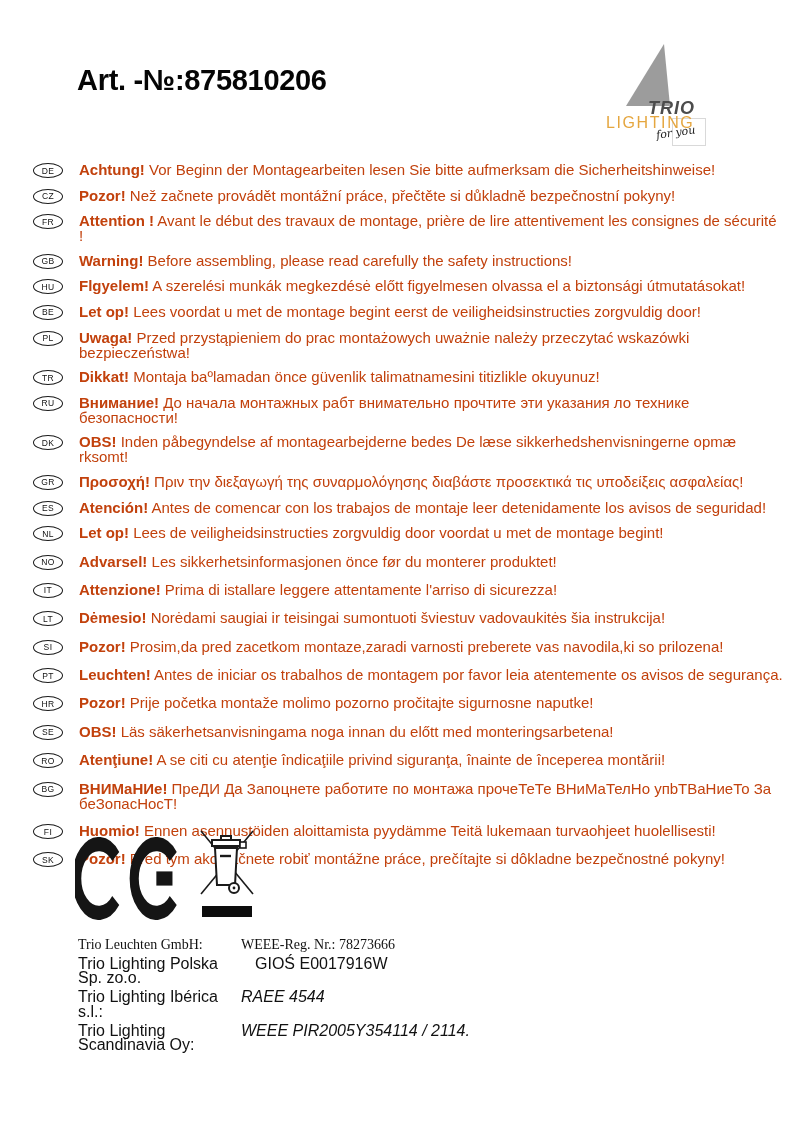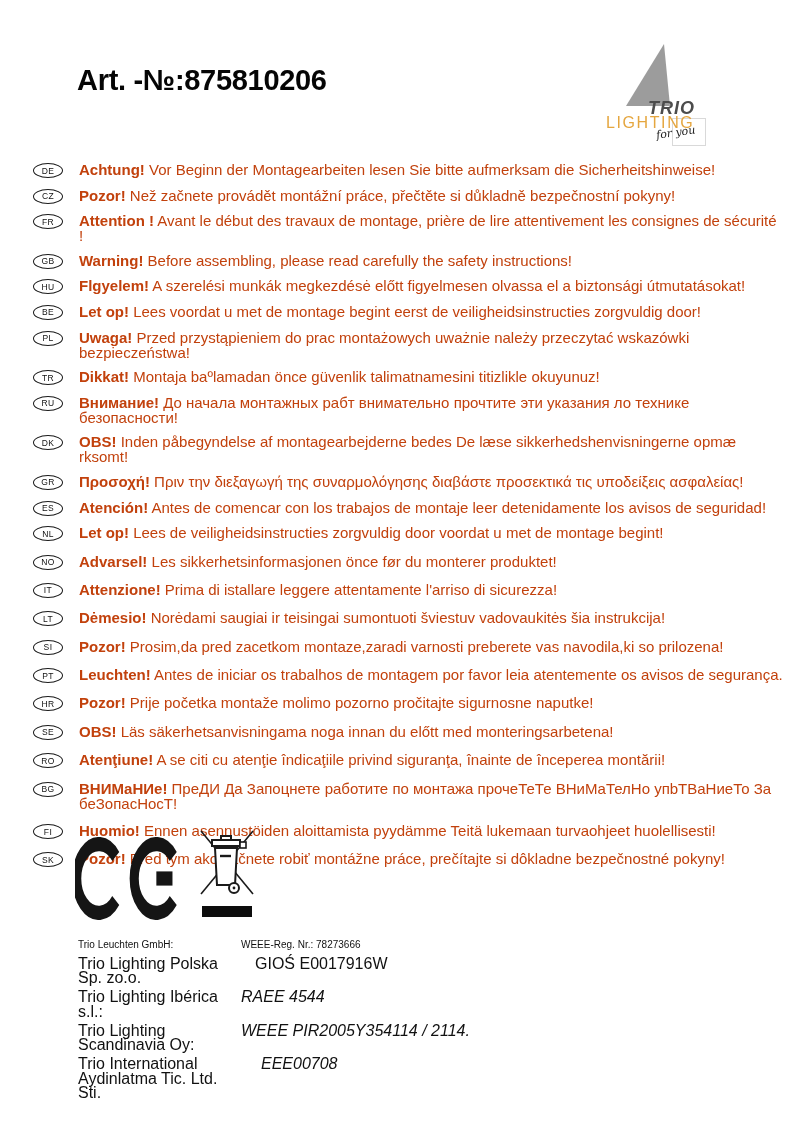--- a/index.html
+++ b/index.html
@@ -46,21 +46,21 @@
   .lang-code{font-size:8.5px;letter-spacing:0.4px;color:#111;}
   .warning-text{font-size:15px;line-height:15px;color:#c2410c;}
   .warning-text b{font-weight:bold;}
   
   .ce-mark{position:absolute;left:75px;top:837px;}
   .weee-symbol{position:absolute;left:198px;top:828px;}
   
   .registrations{position:absolute;left:78px;top:938px;width:600px;}
   .reg-row{display:grid;grid-template-columns:163px 1fr;margin-bottom:4.4px;
     font-size:16px;line-height:14.5px;color:#111;}
-  .reg-row:nth-child(1){font-size:10px;}
+  .reg-row:nth-child(1){font-size:14px;font-family:Liberation Serif, serif;}
   .reg-row:nth-child(2) .reg-value{padding-left:14px;}
   .reg-row:nth-child(3) .reg-value,
   .reg-row:nth-child(4) .reg-value{font-style:italic;}
   .reg-row:nth-child(5) .reg-value{font-style:italic;padding-left:20px;}
   .reg-row:nth-child(6){grid-template-columns:330px 1fr;}
 </style>
 </head>
 <body>
 
 <div class="doc-title">Art. -№:875810206</div>
@@ -285,17 +285,13 @@
     <span class="reg-company">Trio Lighting Ibérica s.l.:</span>
     <span class="reg-value">RAEE 4544</span>
   </div>
 
 
   <div class="reg-row">
     <span class="reg-company">Trio Lighting Scandinavia Oy:</span>
     <span class="reg-value">WEEE PIR2005Y354114 / 2114.</span>
   </div>
 
-  <div class="reg-row">
-    <span class="reg-company">Trio International Aydinlatma Tic. Ltd. Sti.</span>
-    <span class="reg-value">EEE00708</span>
-  </div>
 </div>
 
 </body></html>

